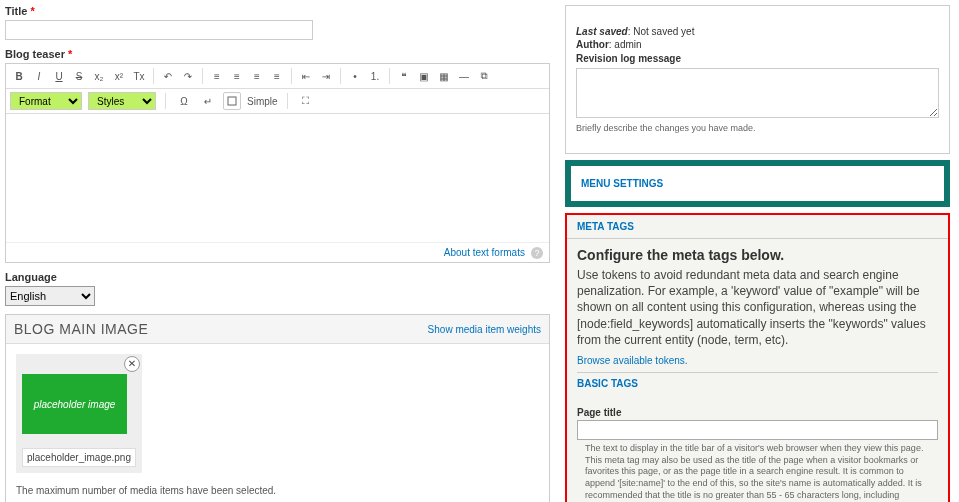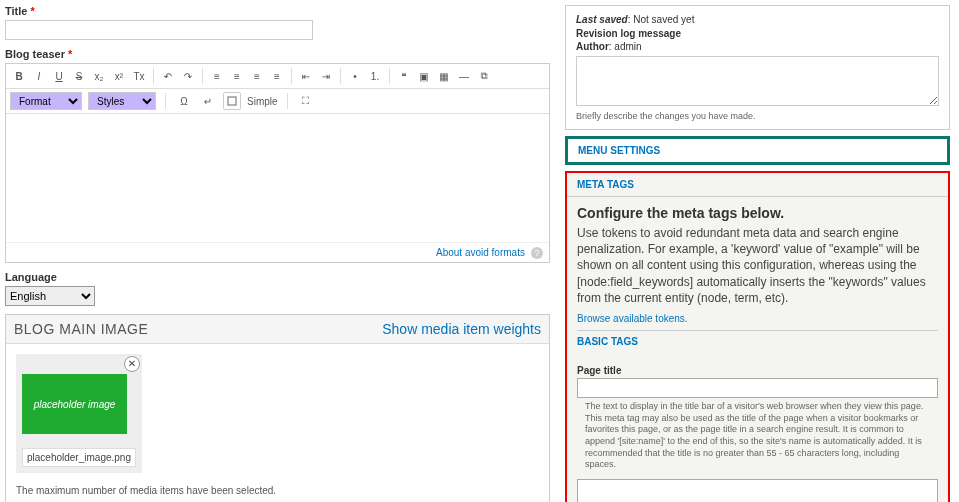--- a/index.html
+++ b/index.html
@@ -9,43 +9,43 @@
 .right{width:385px}
 .label{font-weight:bold;font-size:11px;margin-bottom:3px;display:block}
 .req{color:#e00;font-weight:bold}
 .text-input{width:308px;height:20px;border:1px solid #ccc;padding:2px 4px;font-size:11px}
 .teaser-wrap{margin-top:8px}
 .editor{border:1px solid #ccc;background:#fff;margin-top:3px}
 .toolbar{border-bottom:1px solid #ddd;padding:3px 4px;display:flex;flex-wrap:wrap;gap:2px;align-items:center}
 .tb-row2{border-bottom:1px solid #ddd;padding:3px 4px;display:flex;gap:6px;align-items:center}
 .tbtn{width:18px;height:18px;display:inline-flex;align-items:center;justify-content:center;font-size:10px;color:#555;cursor:pointer;border-radius:2px}
 .tsep{width:1px;height:16px;background:#ddd;margin:0 3px}
-.sel{height:18px;font-size:10px;border:1px solid #ccc;background:#c4b5fd;padding:0 14px 0 4px}
+.sel{height:18px;font-size:10px;border:1px solid #ccc;background:#bef264;padding:0 14px 0 4px}
 .editor-body{height:128px}
 .editor-foot{text-align:right;padding:3px 6px;border-top:1px solid #eee}
 .editor-foot a{color:#0074bd;font-size:10px;text-decoration:none}
 .help-icon{display:inline-block;width:12px;height:12px;border-radius:50%;background:#ccc;color:#fff;font-size:9px;line-height:12px;text-align:center;margin-left:3px}
 .lang{margin-top:8px}
 .lang select{width:90px;height:20px;font-size:11px;border:1px solid #999;background:#eee}
 .panel{border:1px solid #ccc;margin-top:8px;background:#fff}
 .panel-head{background:#f5f5f5;padding:6px 8px;display:flex;justify-content:space-between;align-items:center;border-bottom:1px solid #ddd}
 .panel-head .ttl{font-weight:normal;font-size:14px;letter-spacing:.5px;color:#555}
-.panel-head a{color:#0074bd;font-size:14px;text-decoration:none}
+.panel-head a{color:#0074bd;font-size:10px;text-decoration:none}
 .panel-body{padding:10px}
 .thumb-wrap{display:inline-block;position:relative;background:#eee;padding:6px}
 .thumb-close{position:absolute;top:2px;right:2px;width:16px;height:16px;border:1px solid #999;border-radius:50%;background:#fff;font-size:10px;line-height:14px;text-align:center;cursor:pointer;color:#444}
 .thumb{width:105px;height:60px;background:#1eab30;color:#fff;font-size:10px;display:flex;align-items:center;justify-content:center;margin:14px 0 14px 0;font-style:italic}
 .thumb-cap{background:#fff;border:1px solid #ddd;padding:3px 4px;font-size:10px;color:#444;margin-top:2px}
 .max-note{font-size:10px;color:#555;margin-top:12px}
-.r-box{border:1px solid #ccc;padding:8px 10px;margin-bottom:6px;background:#fff}
+.r-box{border:1px solid #ccc;padding:20px 10px;margin-bottom:6px;background:#fff}
 .r-box .meta-line{font-size:10px;margin-bottom:2px}
 .r-box .meta-line b{font-style:italic}
 .r-box textarea{width:100%;height:50px;border:1px solid #ccc;font-size:11px;resize:vertical;margin-top:2px}
 .r-desc{font-size:9px;color:#666;margin-top:3px}
-.section-link{border:3px solid #0f766e;padding:6px 10px;font-size:10px;font-weight:bold;color:#0074bd;margin-bottom:6px;background:#fff;cursor:pointer}
+.section-link{border:6px solid #0f766e;padding:12px 10px;font-size:10px;font-weight:bold;color:#0074bd;margin-bottom:6px;background:#fff;cursor:pointer}
 .meta-panel{border:2px solid #e00;background:#f4f4f0}
 .mp-head{padding:6px 10px;font-size:10px;font-weight:bold;color:#0074bd;border-bottom:1px solid #ccc;background:#f4f4f0}
 .mp-body{padding:8px 10px}
 .mp-body .hdr{font-weight:bold;font-size:14px;margin-bottom:4px}
 .mp-body .para{font-size:12px;color:#444;line-height:1.35;margin-bottom:6px}
 .mp-body a{color:#0074bd;font-size:10px;text-decoration:none}
 .sub-sec{border-top:1px solid #ccc;margin-top:6px;padding-top:5px}
 .sub-ttl{font-size:10px;font-weight:bold;color:#0074bd;margin-bottom:18px}
 .sub-desc{font-size:10px;color:#555;margin-bottom:8px}
 .fld-lbl{font-weight:bold;font-size:10px;margin-bottom:2px;display:block}
@@ -105,21 +105,21 @@
               <svg width="10" height="10" viewBox="0 0 10 10">
                 <rect x="1" y="1" width="8" height="8" fill="none" stroke="#666"></rect>
               </svg>
             </span>
           <span style="font-size:10px;color:#555">Simple</span>
           <span class="tsep"></span>
           <span class="tbtn">⛶</span>
         </div>
         <div class="editor-body"></div>
         <div class="editor-foot">
-          <a href="#">About avoid formats</a>
+          <a href="#">About text formats</a>
           <span class="help-icon">?</span>
         </div>
       </div>
     </div>
 
     <div class="lang">
       <label class="label">Language</label>
       <select><option>English</option></select>
     </div>
 
@@ -135,22 +135,22 @@
           <div class="thumb-cap">placeholder_image.png</div>
         </div>
         <div class="max-note">The maximum number of media items have been selected.</div>
       </div>
     </div>
   </div>
 
   <div class="right">
     <div class="r-box">
       <div class="meta-line"><b>Last saved</b>: <span>Not saved yet</span></div>
+      <div class="meta-line"><strong>Author</strong>: <span>admin</span></div>
       <div class="meta-line" style="font-weight:bold;margin-top:3px">Revision log message</div>
-      <div class="meta-line"><strong>Author</strong>: <span>admin</span></div>
       <textarea style=""></textarea>
       <div class="r-desc">Briefly describe the changes you have made.</div>
     </div>
 
     <div class="section-link">MENU SETTINGS</div>
 
     <div class="meta-panel">
       <div class="mp-head">META TAGS</div>
       <div class="mp-body">
         <div class="hdr">Configure the meta tags below.</div>

